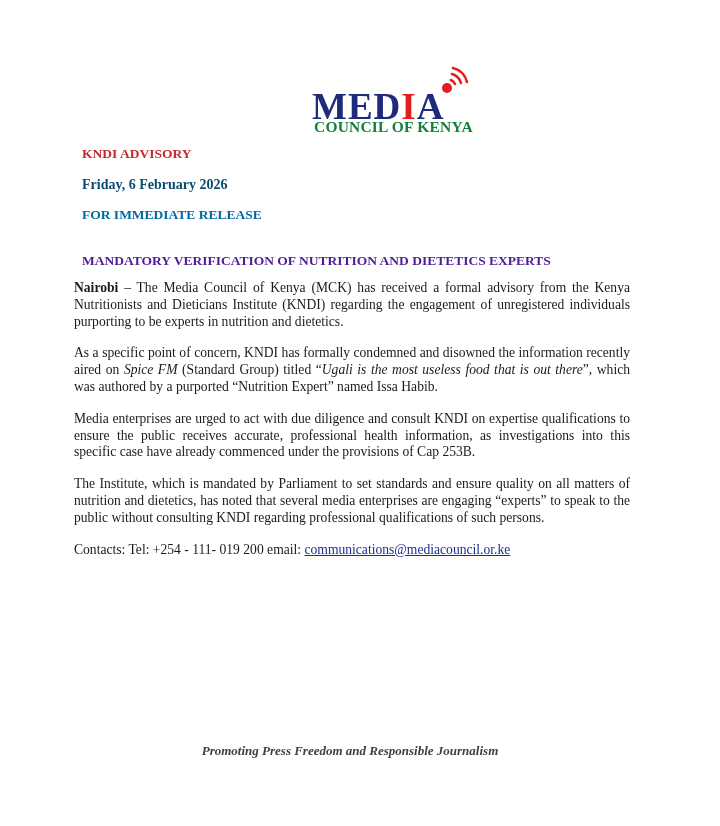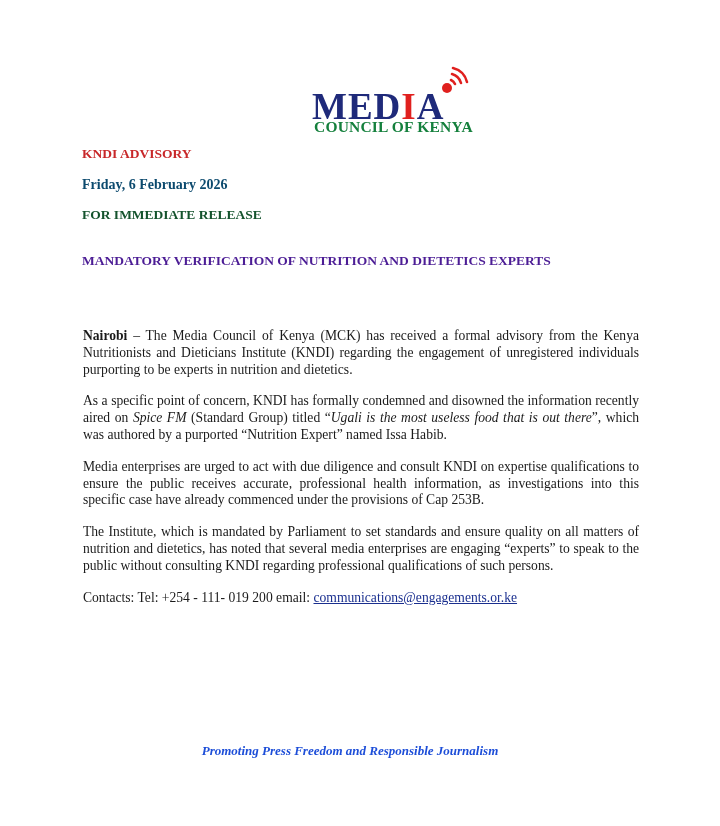--- a/index.html
+++ b/index.html
@@ -9,32 +9,32 @@
   .logo { position: absolute; left: 268px; top: 62px; width: 200px; height: 72px; margin-left: 44px; }
   .logo-media { position: absolute; left: 0; top: 26px; font-family: "Liberation Serif", serif;
                 font-weight: bold; font-size: 37px; letter-spacing: 1px; color: #1f2a7a; line-height: 1; }
   .logo-media .red { color: #e0201e; }
   .logo-council { position: absolute; left: 2px; top: 56px; font-family: "Liberation Serif", serif;
                   font-weight: bold; font-size: 15.5px; color: #15803d; letter-spacing: 0.2px; white-space: nowrap; }
   .logo-signal { position: absolute; left: 127px; top: 0px; width: 34px; height: 34px; }
 
   .advisory { position: absolute; left: 82px; top: 146px; font-weight: bold; font-size: 13.5px; color: #c8282a; }
   .date { position: absolute; left: 82px; top: 177px; font-weight: bold; font-size: 14px; color: #0c4a6e; }
-  .release { position: absolute; left: 82px; top: 207px; font-weight: bold; font-size: 13.5px; color: #14532d; }
+  .release { position: absolute; left: 82px; top: 207px; font-weight: bold; font-size: 13.5px; color: #0369a1; }
   .title { position: absolute; left: 82px; top: 253px; font-weight: bold; font-size: 13.5px; color: #4c1d95; }
 
-  .body { position: absolute; left: 83px; top: 280px; width: 556px; font-size: 13.6px; line-height: 16.8px; margin-top: 48px; }
+  .body { position: absolute; left: 74px; top: 280px; width: 556px; font-size: 13.6px; line-height: 16.8px; }
   .body p { margin: 0 0 15px 0; text-align: justify; }
   .body p.last-left { text-align: left; }
   .body b { font-weight: bold; }
   .body i { font-style: italic; }
   .link { color: #1a2f8f; text-decoration: underline; }
 
   .footer { position: absolute; left: 0; width: 700px; top: 743px; text-align: center;
-            font-weight: bold; font-style: italic; font-size: 13px; color: #1d4ed8; }
+            font-weight: bold; font-style: italic; font-size: 13px; color: #404040; }
 </style>
 </head>
 <body>
 
 <div class="logo">
   <svg class="logo-signal" viewBox="0 0 34 34">
     <circle cx="8" cy="26" r="5" fill="#e0201e"></circle>
     <path d="M12 18 A8 8 0 0 1 16 22" stroke="#e0201e" stroke-width="2.6" fill="none" stroke-linecap="round"></path>
     <path d="M13 12 A13 13 0 0 1 22 21" stroke="#e0201e" stroke-width="2.6" fill="none" stroke-linecap="round"></path>
     <path d="M14 6 A19 19 0 0 1 28 20" stroke="#e0201e" stroke-width="2.6" fill="none" stroke-linecap="round"></path>
@@ -46,16 +46,16 @@
 <div class="advisory">KNDI ADVISORY</div>
 <div class="date">Friday, 6 February 2026</div>
 <div class="release">FOR IMMEDIATE RELEASE</div>
 <div class="title">MANDATORY VERIFICATION OF NUTRITION AND DIETETICS EXPERTS</div>
 
 <div class="body">
   <p><b>Nairobi</b><span> – The Media Council of Kenya (MCK) has received a formal advisory from the Kenya Nutritionists and Dieticians Institute (KNDI) regarding the engagement of unregistered individuals purporting to be experts in nutrition and dietetics.</span></p>
   <p><span>As a specific point of concern, KNDI has formally condemned and disowned the information recently aired on </span><i>Spice FM</i><span> (Standard Group) titled “</span><i>Ugali is the most useless food that is out there</i><span>”, which was authored by a purported “Nutrition Expert” named Issa Habib.</span></p>
   <p>Media enterprises are urged to act with due diligence and consult KNDI on expertise qualifications to ensure the public receives accurate, professional health information, as investigations into this specific case have already commenced under the provisions of Cap 253B.</p>
   <p>The Institute, which is mandated by Parliament to set standards and ensure quality on all matters of nutrition and dietetics, has noted that several media enterprises are engaging “experts” to speak to the public without consulting KNDI regarding professional qualifications of such persons.</p>
-  <p class="last-left"><span>Contacts: Tel: +254 - 111- 019 200 email: </span><a class="link">communications@engagements.or.ke</a></p>
+  <p class="last-left"><span>Contacts: Tel: +254 - 111- 019 200 email: </span><a class="link">communications@mediacouncil.or.ke</a></p>
 </div>
 
 <div class="footer">Promoting Press Freedom and Responsible Journalism</div>
 
 </body></html>

